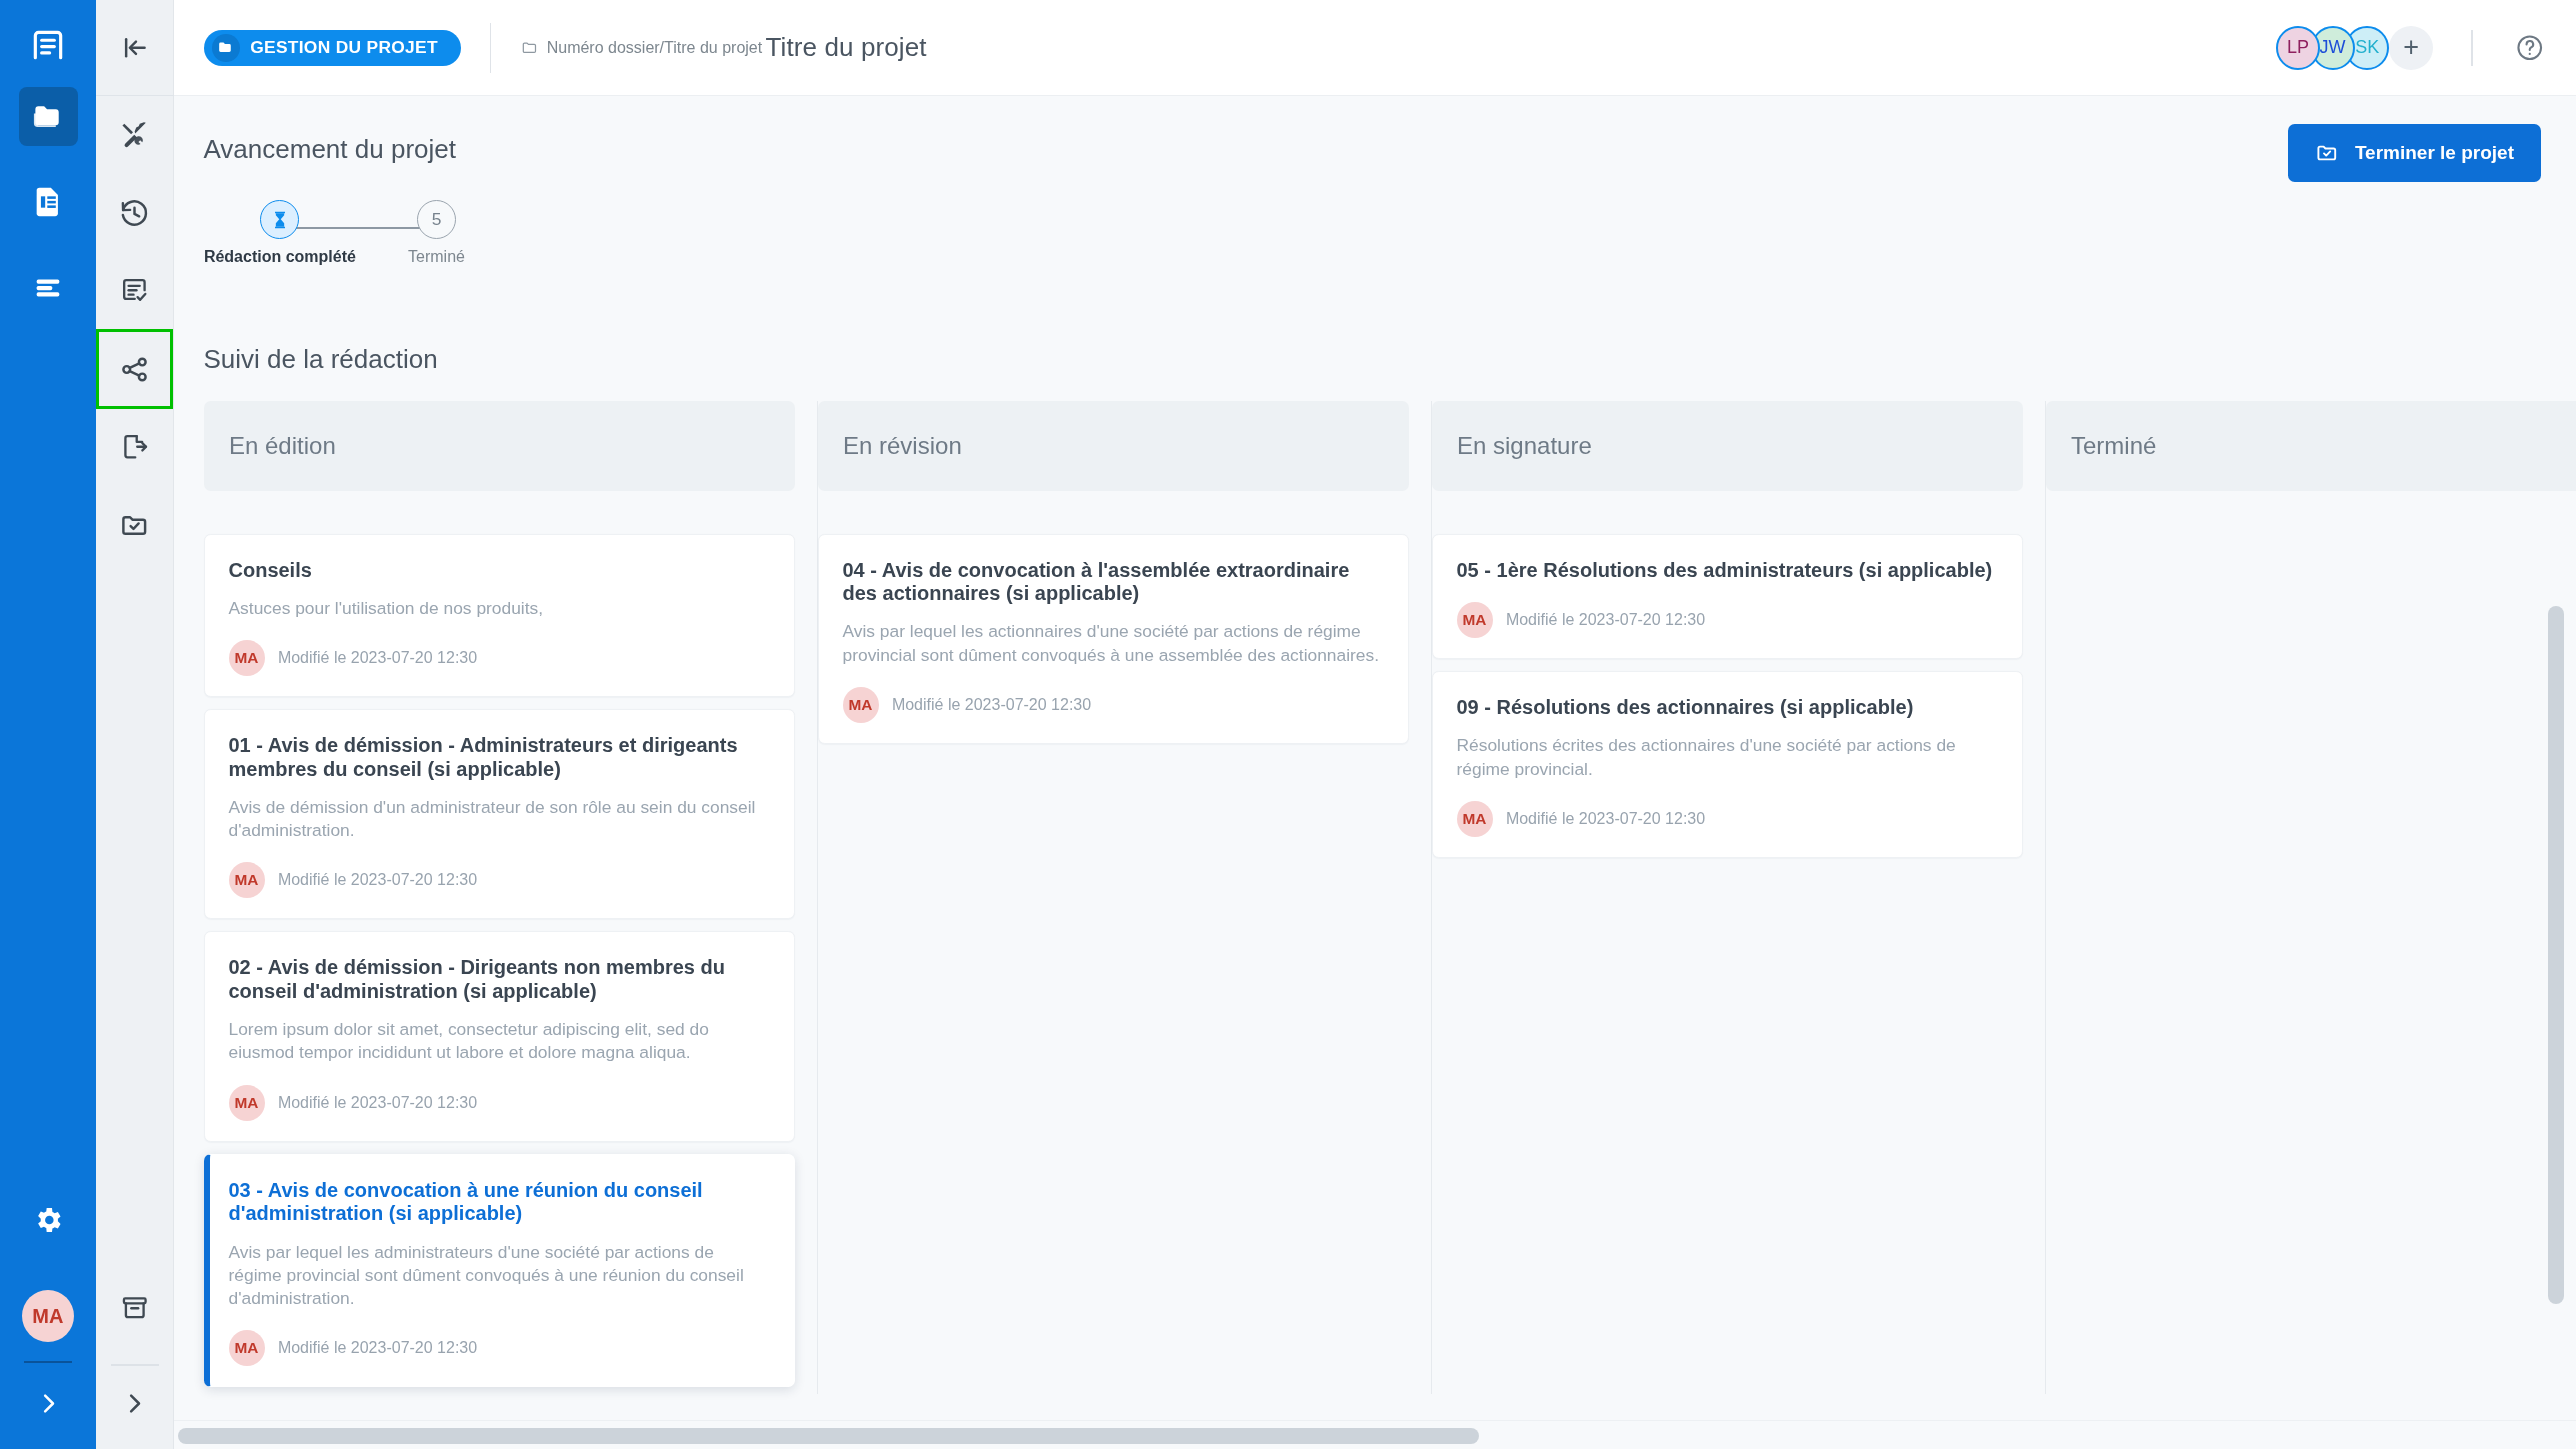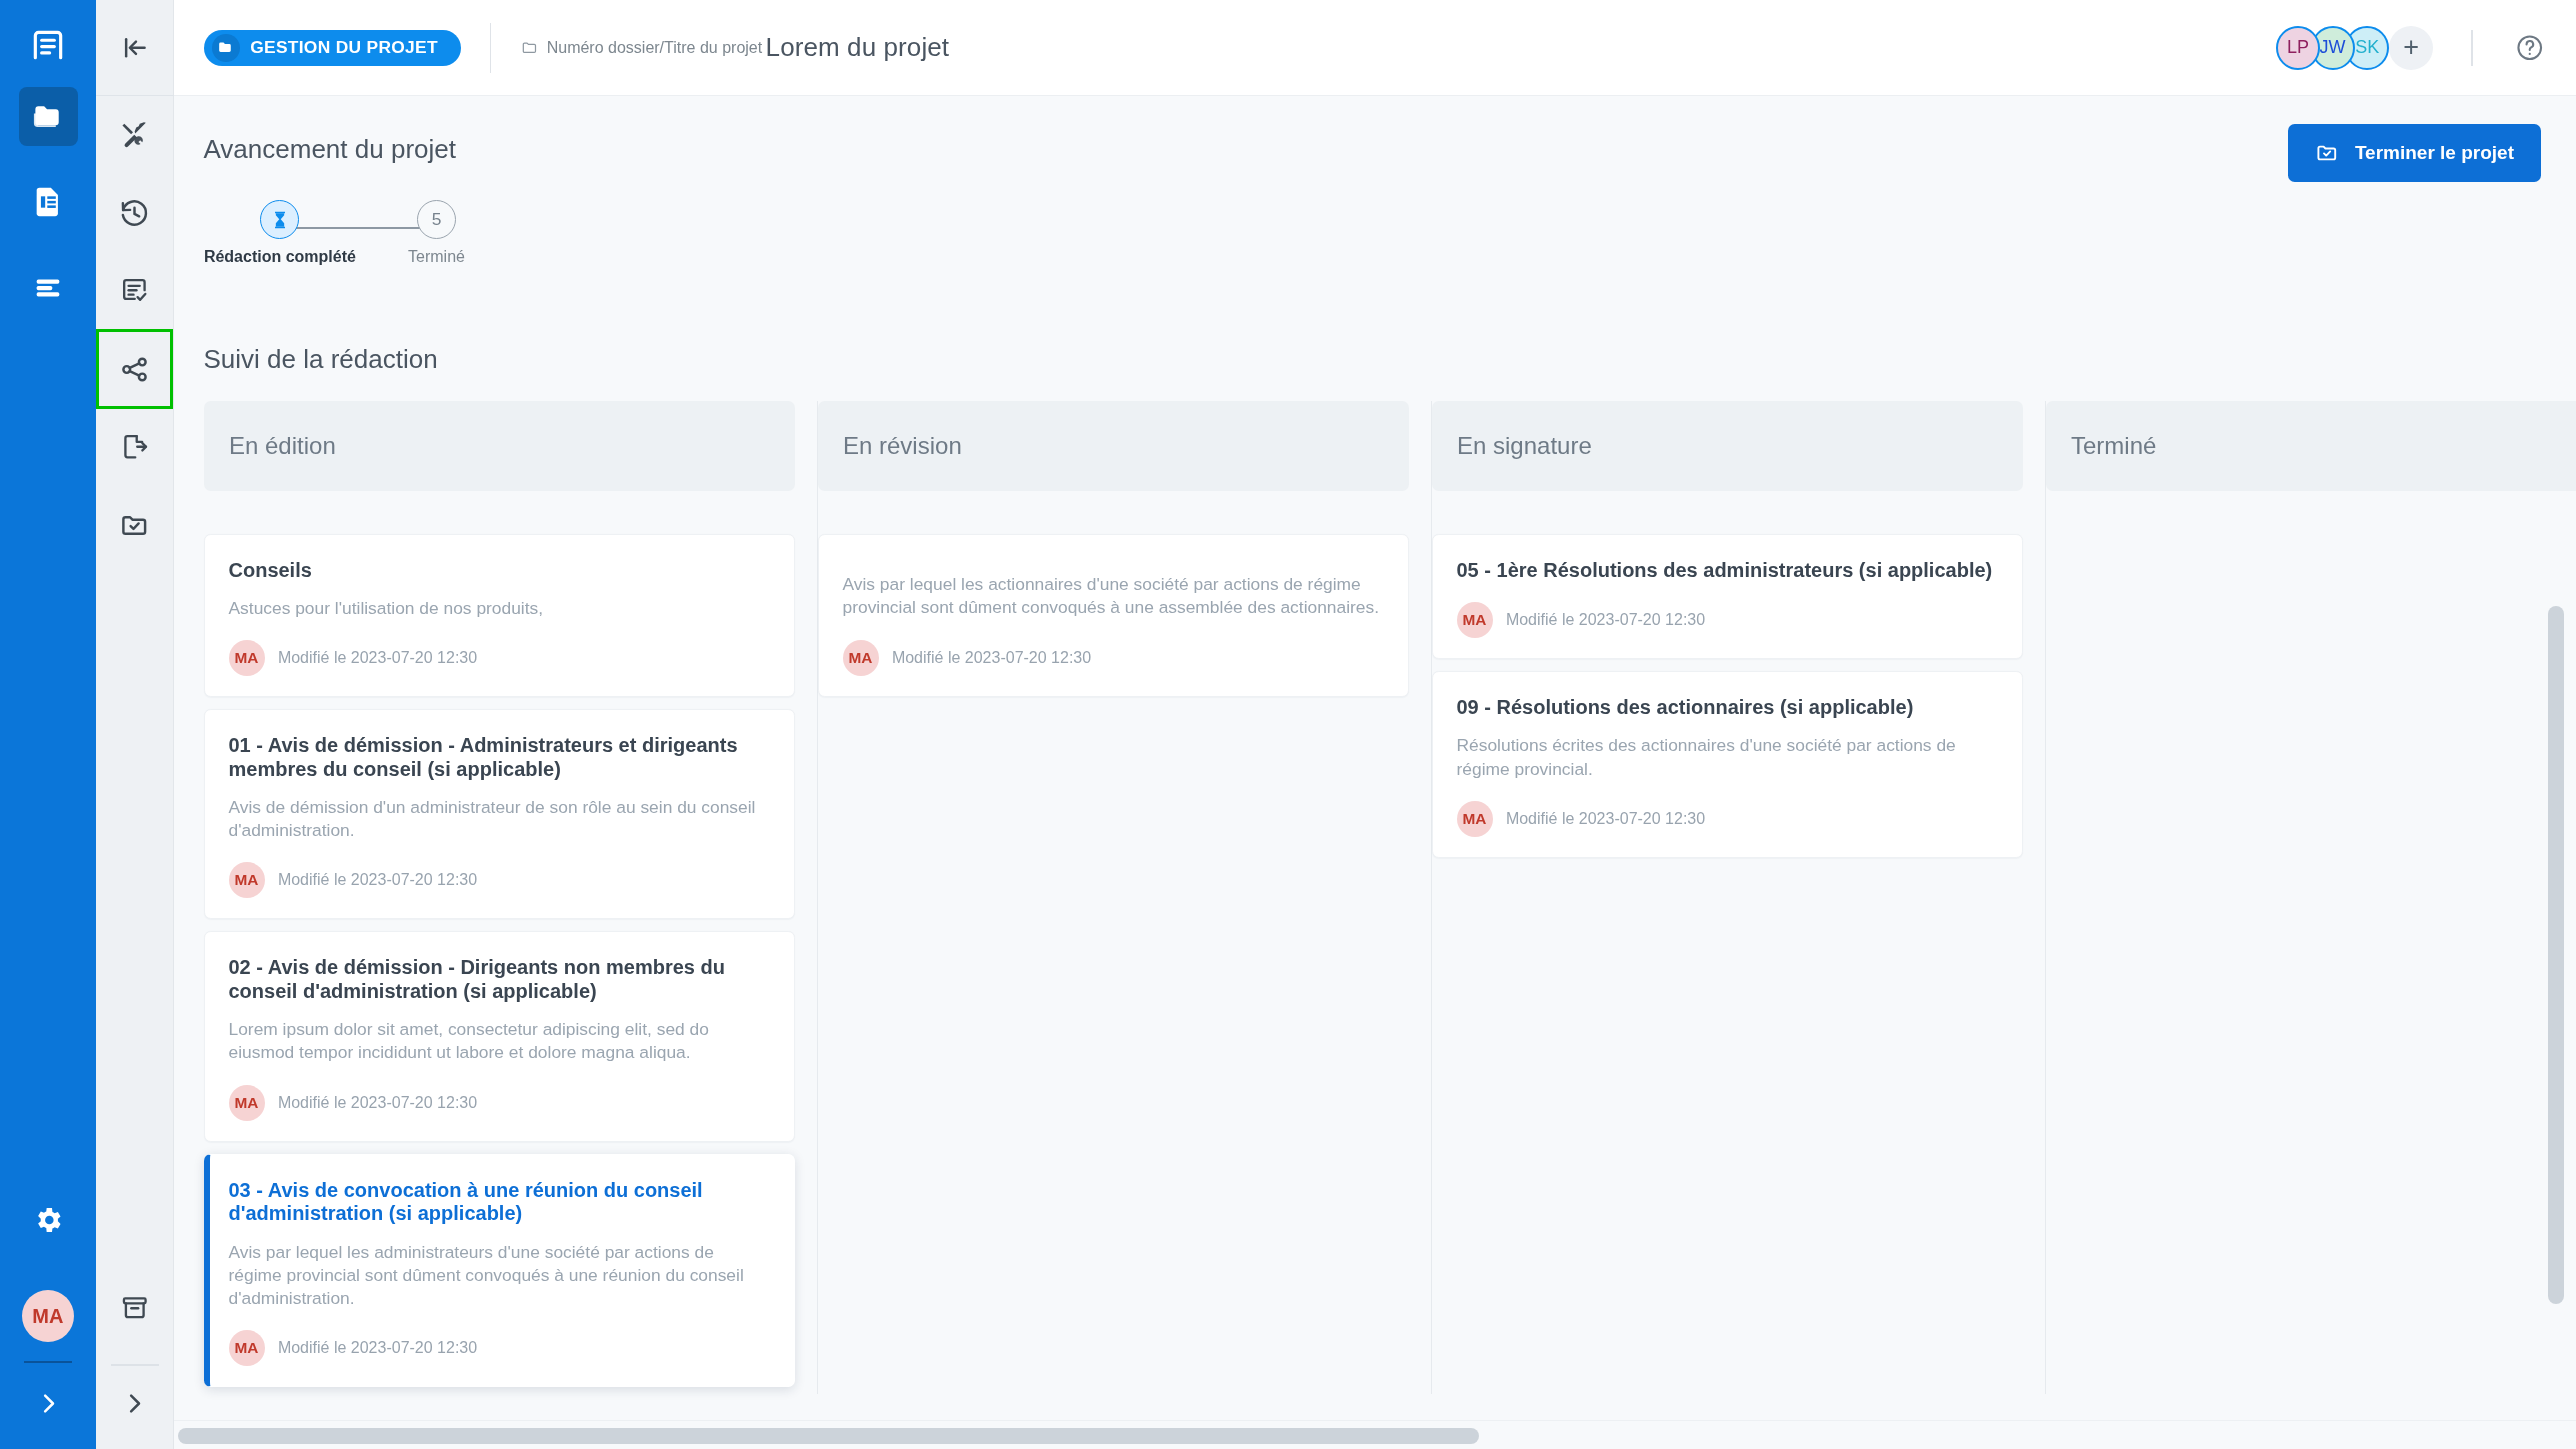--- a/index.html
+++ b/index.html
@@ -338,21 +338,21 @@
 
       <div class="crumbs">
         <div class="crumb-row">
           <span>
             <svg width="17.4" height="17.4" viewBox="0 0 24 24" fill="none" stroke="#8e98a1" stroke-width="1.7" stroke-linecap="round" stroke-linejoin="round">
               <path d="M3.2 7.2a1.6 1.6 0 0 1 1.6-1.6h3.6l1.8 1.9h8.2a1.6 1.6 0 0 1 1.6 1.6v7.7a1.6 1.6 0 0 1-1.6 1.6H4.8a1.6 1.6 0 0 1-1.6-1.6V7.2z"></path>
             </svg>
           </span>
           <span class="crumb-text">Numéro dossier/Titre du projet</span>
         </div>
-        <div class="proj-title">Lorem du projet</div>
+        <div class="proj-title">Titre du projet</div>
       </div>
 
       <div class="hdr-right">
         <div class="avatars">
           <div class="av" style="background:#eed3e2;color:#8e1f5e;z-index:3">
             <span>LP</span>
           </div>
           <div class="av" style="background:#cfeddb;color:#1d4ed8;z-index:2">
             <span>JW</span>
           </div>
@@ -454,20 +454,21 @@
 
             </div>
           </div>
 
           <div class="col">
             <div class="col-head">
               <span class="col-head-txt">En révision</span>
             </div>
             <div class="cards">
               <div class="card">
+                <div class="card-title">04 - Avis de convocation à l'assemblée extraordinaire des actionnaires (si applicable)</div>
                 <div class="card-desc">Avis par lequel les actionnaires d'une société par actions de régime provincial sont dûment convoqués à  une assemblée des actionnaires.</div>
                 <div class="card-foot">
                   <span class="mini-av">MA</span>
                   <span class="card-date">Modifié le 2023-07-20 12:30</span>
                 </div>
               </div>
             </div>
           </div>
 
           <div class="col">

